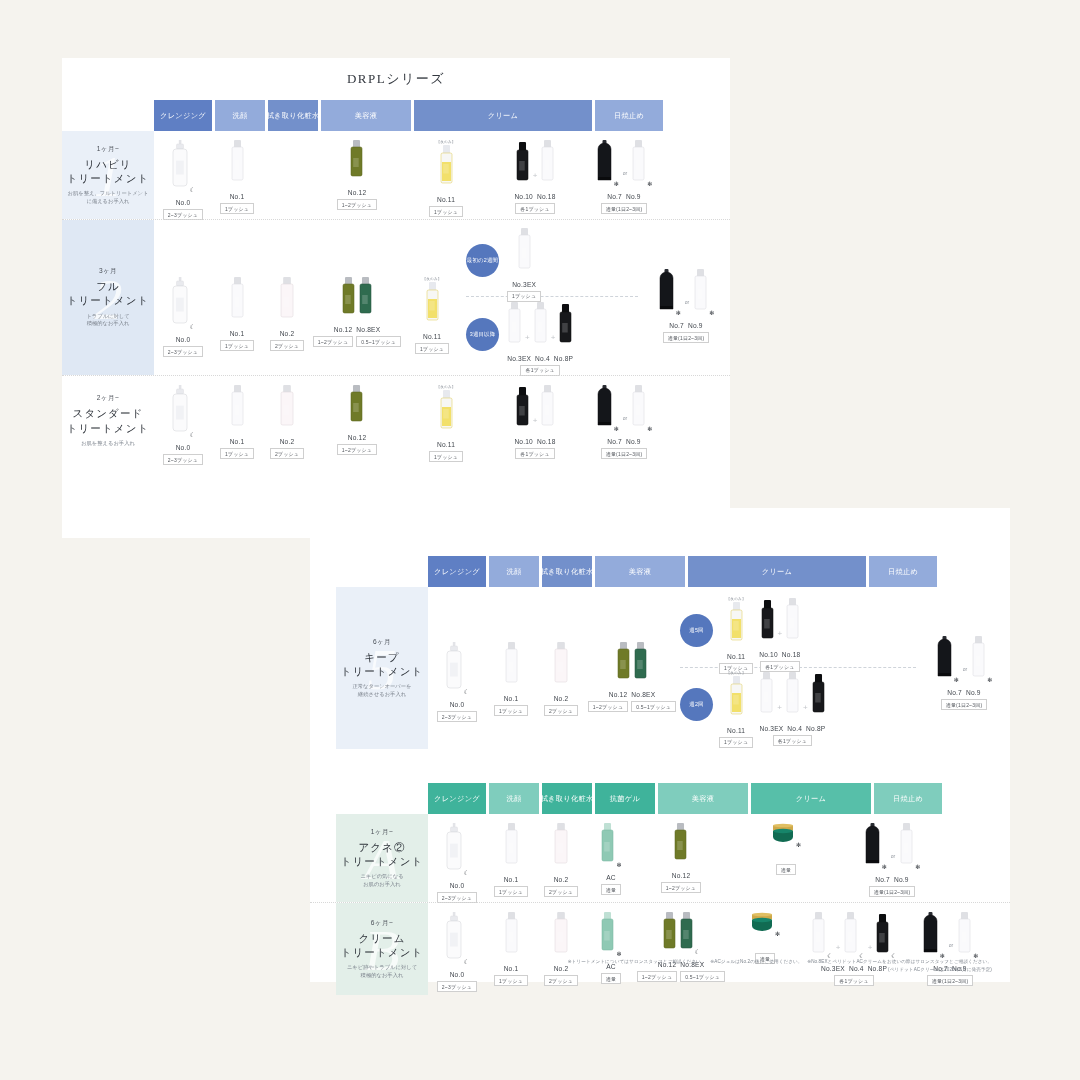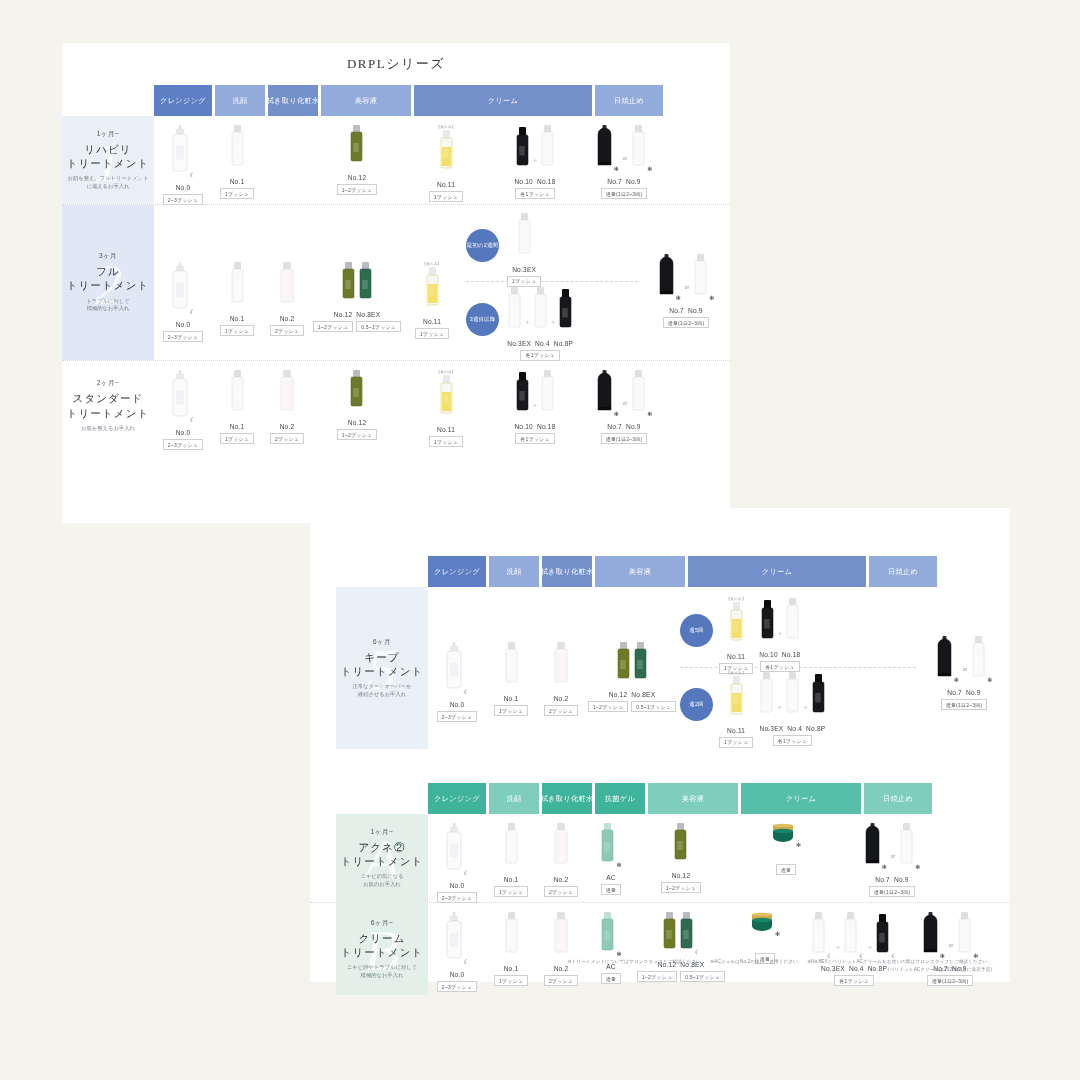--- a/index.html
+++ b/index.html
@@ -6,21 +6,21 @@
   body{
     width:1080px;height:1080px;
     background:#f5f3ee;
     font-family:"Liberation Sans","DejaVu Sans",sans-serif;
     color:#3b3b3b;
     position:relative;
     overflow:hidden;
   }
   .panel{position:absolute;background:#ffffff;}
   
-  #panel1{left:62px;top:43px;width:668px;height:480px;}
+  #panel1{left:62px;top:58px;width:668px;height:480px;}
   #panel2{left:310px;top:508px;width:700px;height:474px;}
 
   .title-wrap{text-align:center;padding-top:12px;}
   .title-main{font-family:"Liberation Serif","DejaVu Serif",serif;font-size:13px;letter-spacing:1.5px;color:#33383f;}
   .title-sub{font-size:9px;letter-spacing:2.6px;color:#9aa0a8;margin-top:5px;}
 
   
   .hdr-row{display:flex;gap:3px;margin-top:12px;}
   .hdr{
     color:#fff;font-size:7.2px;letter-spacing:.3px;
@@ -777,21 +777,21 @@
           </div>
         </div>
       </div>
     </div>
   <div id="p2-headers-green">
       <div style="padding:22px 0 0 118px">
         <div class="hdr-row">
           <div class="hdr g-dk" style="width:58px">クレンジング</div>
           <div class="hdr g-lt" style="width:50px">洗顔</div>
           <div class="hdr g-dk" style="width:50px">拭き取り化粧水</div>
-          <div class="hdr g-dk" style="width:50px">抗菌ゲル</div>
+          <div class="hdr g-dk" style="width:60px">抗菌ゲル</div>
           <div class="hdr g-lt" style="width:90px">美容液</div>
           <div class="hdr g-md" style="width:120px">クリーム</div>
           <div class="hdr g-lt" style="width:68px">日焼止め</div>
         </div>
       </div>
     </div>
   <div id="p2-acne">
       <div class="row " style="height:88px">
         <div style="width:26px"></div>
         <div class="rlabel green">

